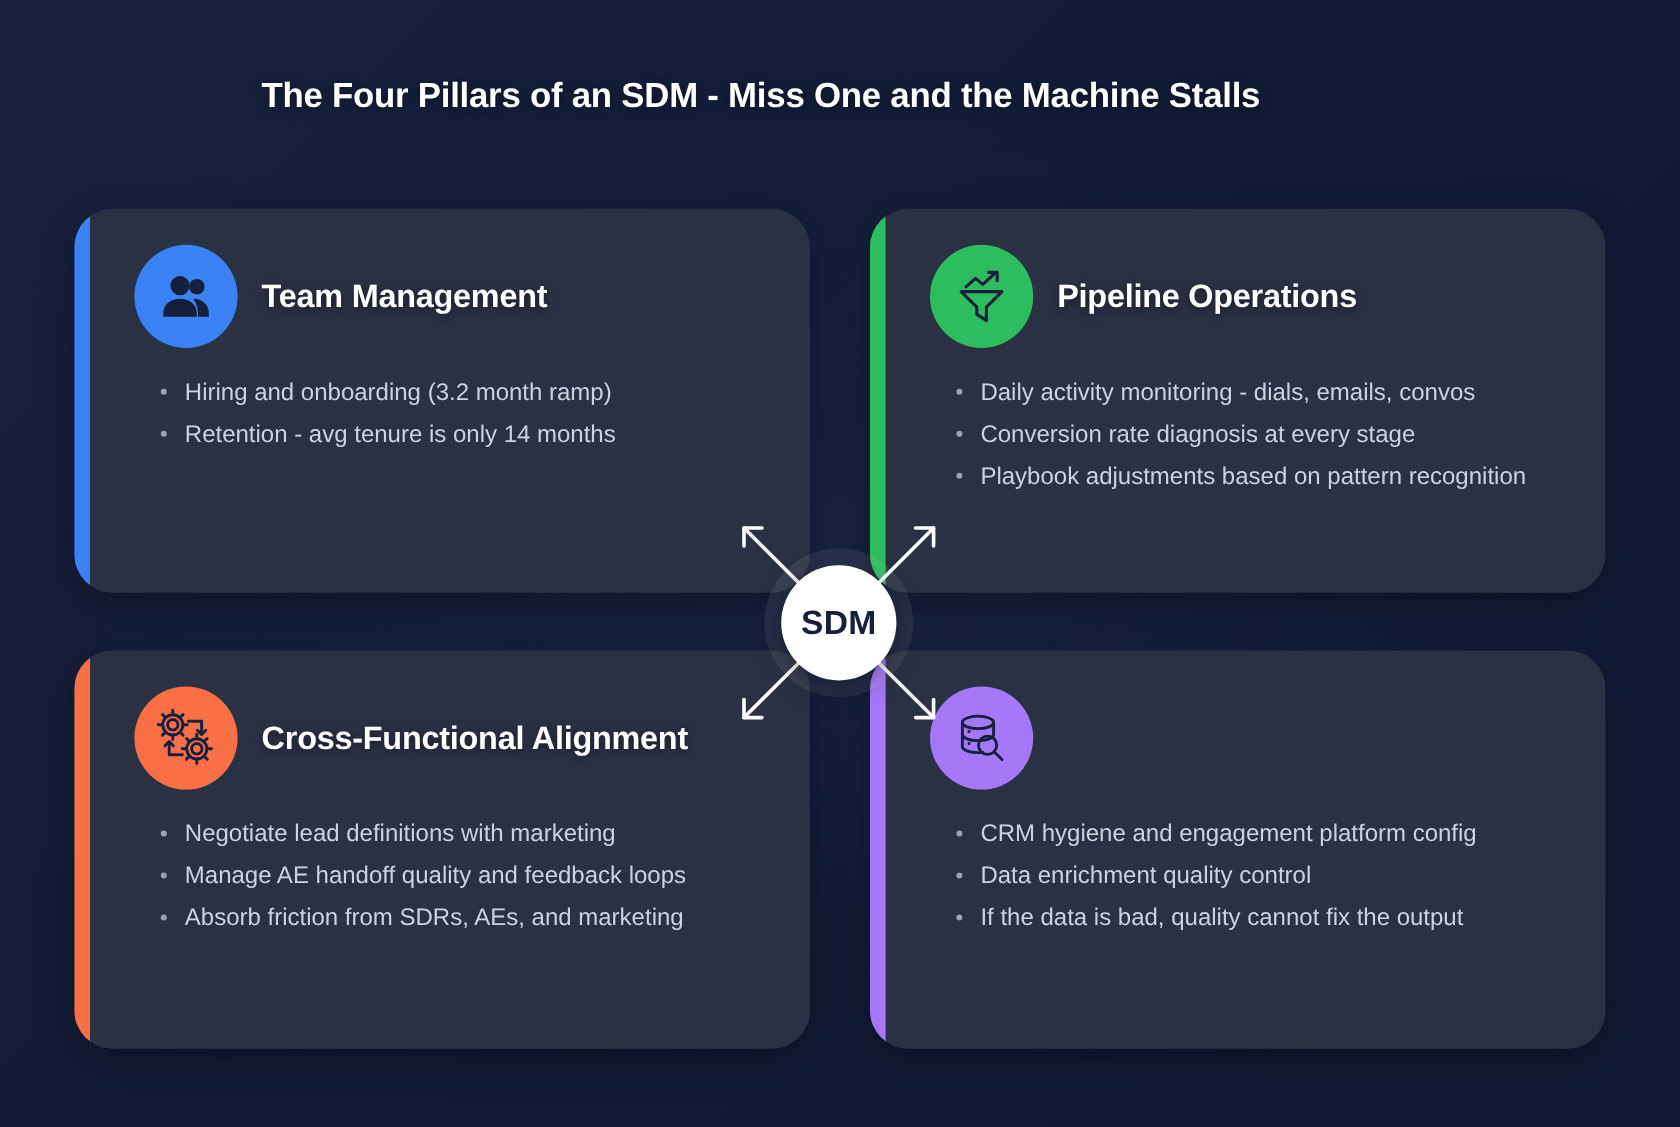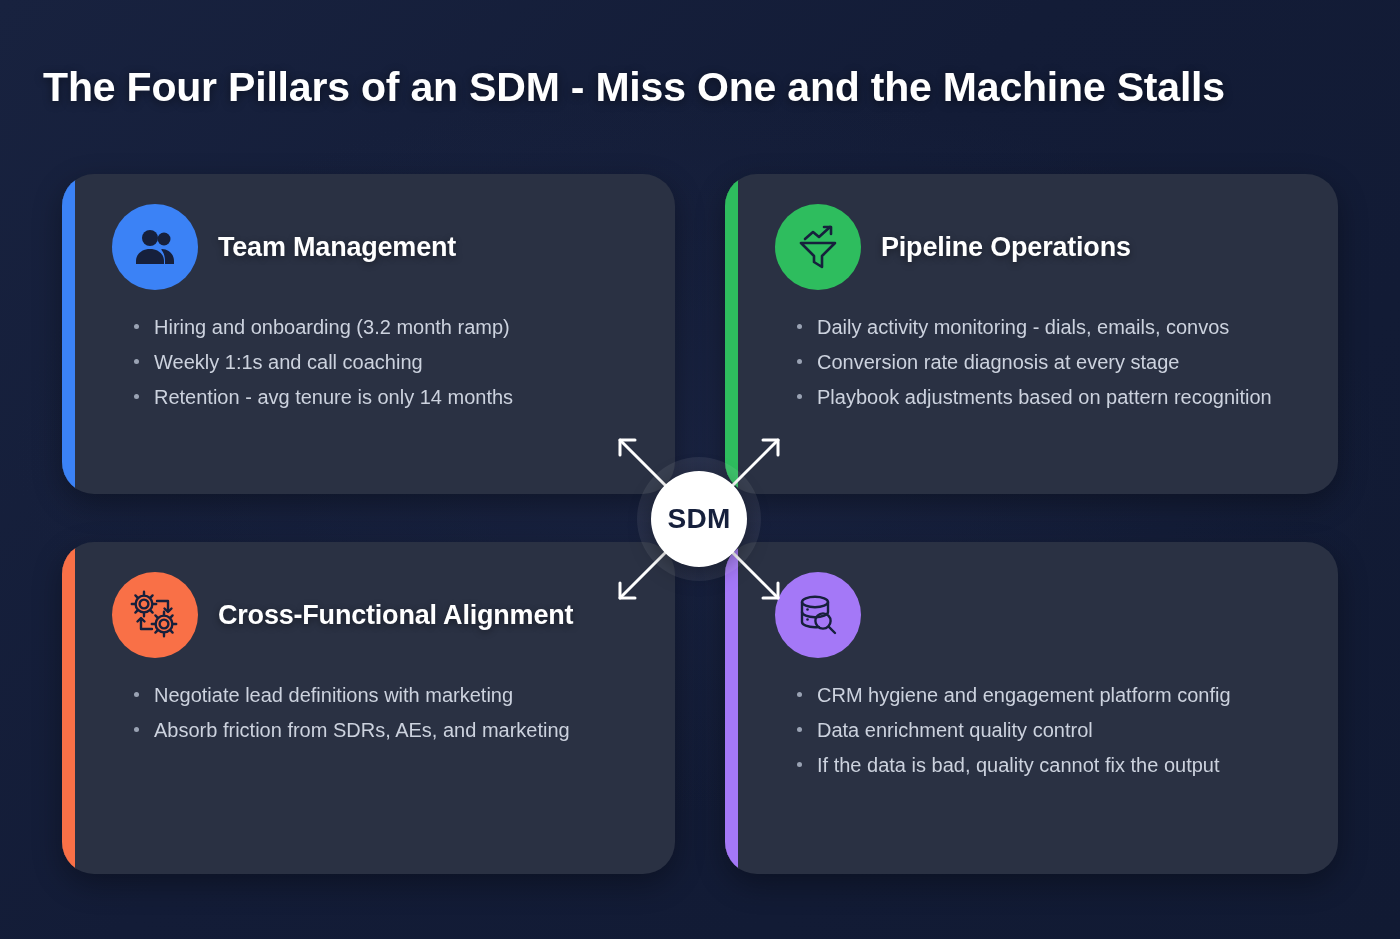--- a/index.html
+++ b/index.html
@@ -33,21 +33,21 @@
     z-index: 1;
   }
 
   
   .title {
     position: absolute;
     top: 64px;
     left: 0;
     width: 1268px;
     text-align: center;
-    font-size: 41px;
+    font-size: 29px;
     font-weight: bold;
     letter-spacing: -0.2px;
     color: #ffffff;
     text-shadow: 0 2px 10px rgba(0,0,0,0.45);
   }
 
   
   .grid {
     position: absolute;
     top: 174px;
@@ -197,21 +197,20 @@
             <circle cx="19" cy="15" r="8" fill="#16203c"></circle>
             <circle cx="33" cy="16" r="6.5" fill="#16203c"></circle>
             <path d="M5 38c0-7.2 6.3-12 14-12s14 4.8 14 12v3H5z" fill="#16203c"></path>
             <path d="M31 26c6.6 0.3 12 4.9 12 12v3h-9v-3c0-4.6-1.4-8.6-3.8-11.4z" fill="#16203c"></path>
           </svg>
         </div>
         <div class="card-title">Team Management</div>
       </div>
       <ul class="bullets">
         <li>Hiring and onboarding (3.2 month ramp)</li>
-        <li>Weekly 1:1s and call coaching</li>
         <li>Retention - avg tenure is only 14 months</li>
       </ul>
     </div>
 
     <div class="card tr" style="--accent: #2ebd5e;">
       <div class="card-rail"></div>
       <div class="card-head">
         <div class="icon-badge">
           <svg width="50" height="50" viewBox="0 0 50 50" fill="none" stroke="#16203c" stroke-width="2.6" stroke-linecap="round" stroke-linejoin="round" aria-hidden="true">
             <path d="M8 21h34l-13 13v11l-8-5V34z"></path>
@@ -246,20 +245,21 @@
             <path d="M27 11h11v10"></path>
             <path d="M34.5 18.5L38 22l3.5-3.5"></path>
             <path d="M22 39H11V29"></path>
             <path d="M14.5 31.5L11 28l-3.5 3.5"></path>
           </svg>
         </div>
         <div class="card-title">Cross-Functional Alignment</div>
       </div>
       <ul class="bullets">
         <li>Negotiate lead definitions with marketing</li>
+        <li>Manage AE handoff quality and feedback loops</li>
         <li>Absorb friction from SDRs, AEs, and marketing</li>
       </ul>
     </div>
 
     <div class="card br" style="--accent: #a478f7;">
       <div class="card-rail"></div>
       <div class="card-head">
         <div class="icon-badge">
           <svg width="50" height="50" viewBox="0 0 50 50" fill="none" stroke="#16203c" stroke-width="2.4" stroke-linecap="round" stroke-linejoin="round" aria-hidden="true">
             <ellipse cx="22" cy="12" rx="13" ry="5.2"></ellipse>

